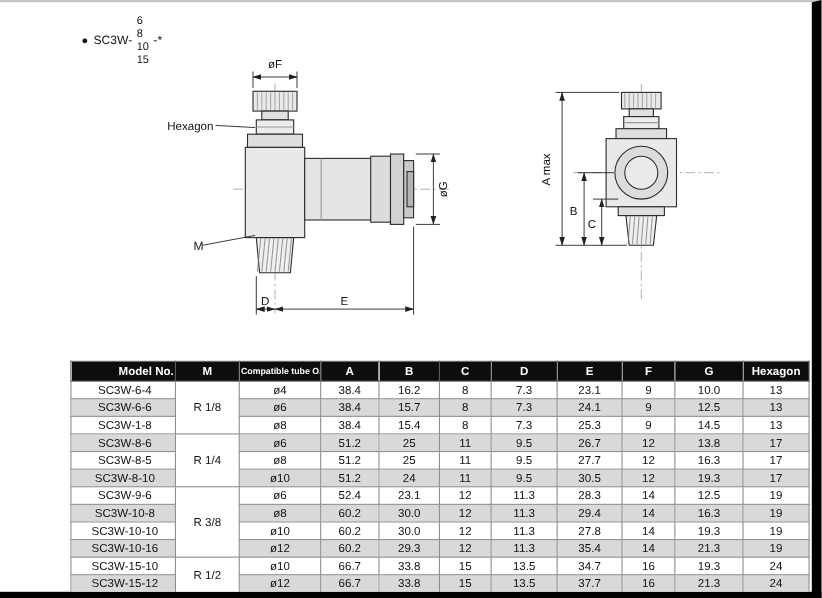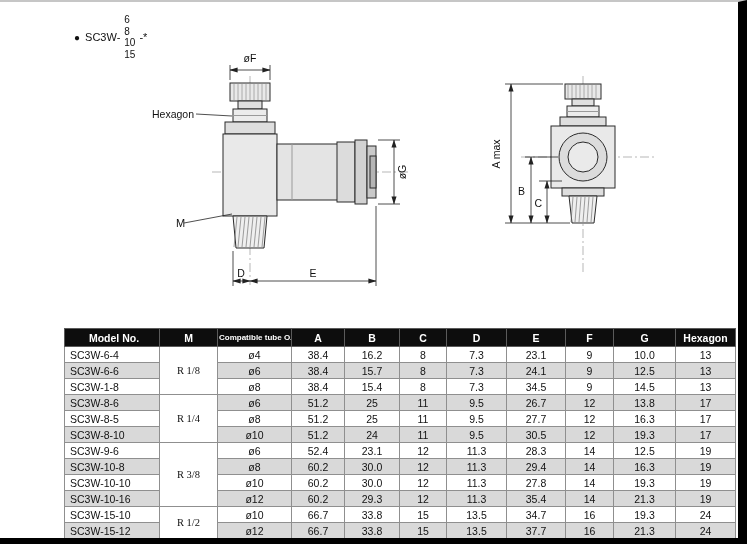--- a/index.html
+++ b/index.html
@@ -37,31 +37,31 @@
     width:671px;border-collapse:collapse;table-layout:fixed;
     border:1px solid #222;
   }
   .spec-table th{
     background:#0d0d0d;color:#fff;
     font-size:10.5px;font-weight:bold;
     border:1px solid #5a5a5a;
     height:17px;padding:0 1px;text-align:center;
     overflow:hidden;white-space:nowrap;
   }
-  .spec-table th.th-model{text-align:center;padding-left:5px;}
+  .spec-table th.th-model{text-align:right;padding-left:5px;}
   .spec-table th.th-small{font-size:8px;}
   .spec-table td{
     border:1px solid #8f8f8f;
     font-size:10.5px;text-align:center;
     height:15px;padding:0 2px;color:#111;background:#fff;
     overflow:hidden;white-space:nowrap;
   }
-  .spec-table td.model-cell{text-align:left;padding-left:5px;}
+  .spec-table td.model-cell{text-align:center;padding-left:5px;}
   .spec-table tr.stripe td{background:#d9d9d9;}
-  .spec-table td.m-cell{background:#fff !important;font-family:Liberation Serif, serif;}
+  .spec-table td.m-cell{background:#fff !important;}
 </style>
 </head>
 <body>
 
 <div class="page">
 
   <div class="hdr">
     <span class="bullet">●</span>
     <span>SC3W-</span>
     <span class="size-stack">
@@ -282,21 +282,21 @@
           <td>12.5</td>
           <td>13</td>
         </tr>
         <tr class="plain">
           <td class="model-cell">SC3W-1-8</td>
           <td>ø8</td>
           <td>38.4</td>
           <td>15.4</td>
           <td>8</td>
           <td>7.3</td>
-          <td>34.5</td>
+          <td>25.3</td>
           <td>9</td>
           <td>14.5</td>
           <td>13</td>
         </tr>
         <tr class="stripe">
           <td class="model-cell">SC3W-8-6</td>
           <td class="m-cell" rowspan="3">R 1/4</td>
           <td>ø6</td>
           <td>51.2</td>
           <td>25</td>

